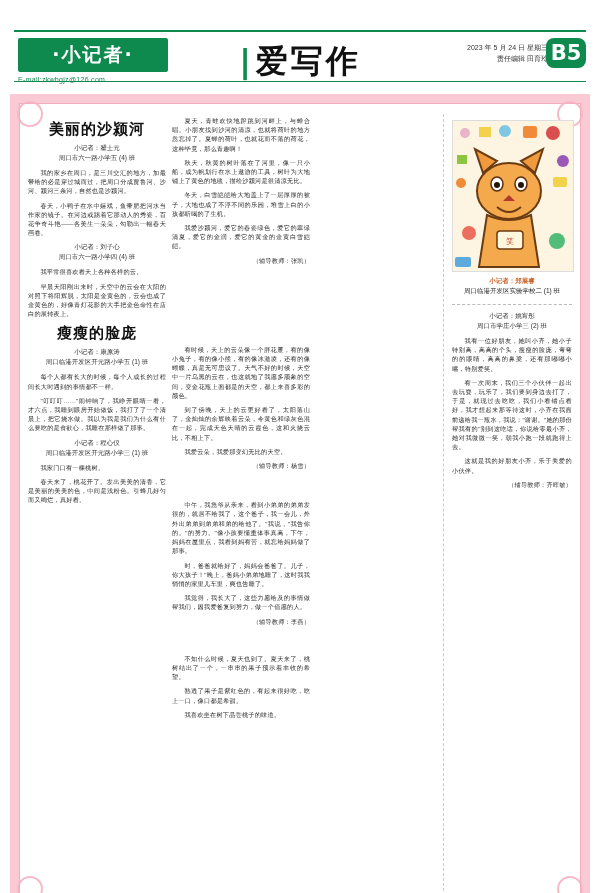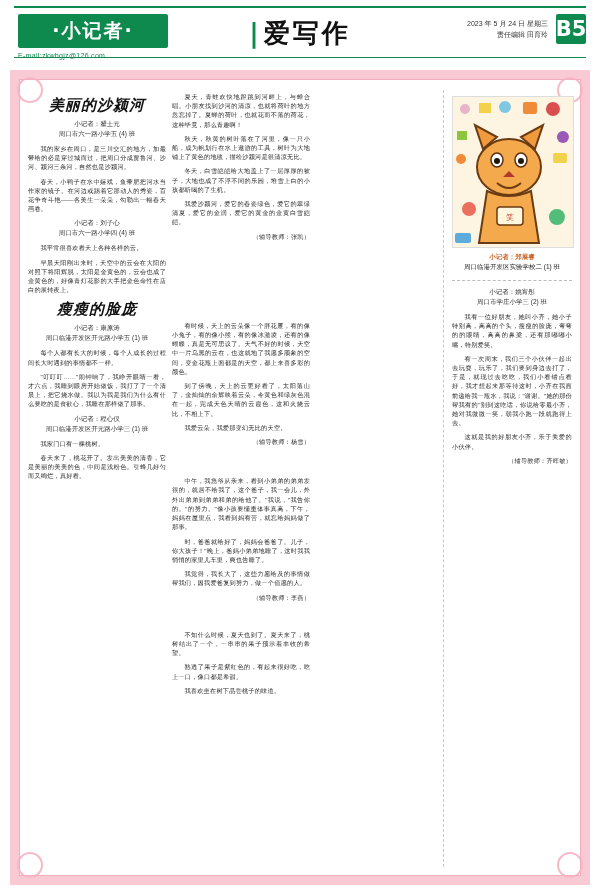--- a/index.html
+++ b/index.html
@@ -6,47 +6,47 @@
   body{
     width:600px;height:893px;
     background:#ffffff;
     font-family:"Liberation Serif", serif;
     color:#231f20;
     overflow:hidden;
   }
   .page{position:relative;width:600px;height:893px;box-sizing:border-box;}
 
   
-  .masthead{position:relative;height:62px;padding:8px 14px 0 14px;box-sizing:border-box;}
+  .masthead{position:relative;height:62px;padding:8px 14px 0 14px;box-sizing:border-box;margin-top:24px;}
   .logo-box{
     position:absolute;left:18px;top:14px;width:150px;height:34px;
     background:#0e8a4f;border-radius:2px;
     display:flex;align-items:center;justify-content:center;
   }
   .logo-text{color:#fff;font-size:19px;letter-spacing:2px;font-weight:bold;font-family:"DejaVu Sans",sans-serif;}
   .logo-mail{
     position:absolute;left:18px;top:52px;font-size:7px;color:#0e8a4f;
     font-family:"Liberation Sans",sans-serif;letter-spacing:.3px;
   }
   .mast-rule{position:absolute;left:14px;right:14px;top:6px;height:2px;background:#0e8a4f;}
   .mast-rule2{position:absolute;left:14px;right:14px;bottom:4px;height:1px;background:#0e8a4f;}
   .center-title{
     position:absolute;left:0;right:0;top:16px;text-align:center;
-    font-size:26px;font-weight:bold;letter-spacing:3px;color:#111;
+    font-size:32px;font-weight:bold;letter-spacing:3px;color:#111;
     font-family:"DejaVu Sans",sans-serif;
   }
   .center-title .bar{color:#0e8a4f;margin-right:2px;}
   .date-block{
     position:absolute;right:52px;top:18px;text-align:right;
     font-size:7px;line-height:11px;color:#333;font-family:"Liberation Sans",sans-serif;
   }
   .page-badge{
-    position:absolute;right:14px;top:14px;width:30px;height:30px;background:#0e8a4f;
+    position:absolute;right:14px;top:14px;width:40px;height:30px;background:#0e8a4f;
     color:#fff;font-size:21px;font-weight:bold;display:flex;align-items:center;justify-content:center;
-    font-family:"DejaVu Sans",sans-serif;border-radius:2px;
+    font-family:"DejaVu Sans",sans-serif;border-radius:8px;
   }
 
   
   .frame{
     position:absolute;left:10px;top:70px;right:10px;bottom:8px;
     border:9px solid #f9c9d4;
     background:#fff;
     box-sizing:border-box;
   }
   .frame-inner{
@@ -70,21 +70,21 @@
   .mid-col{width:132px;padding-right:6px;box-sizing:border-box;}
   .right-col{
     width:134px;
     border-left:1px dashed #c9c9c9;
     padding-left:8px;box-sizing:border-box;
   }
   .col{flex:1;min-width:0;}
 
   .art-title{
     text-align:center;font-size:15px;font-weight:bold;letter-spacing:1px;
-    margin:6px 0 4px 0;font-family:"DejaVu Sans",sans-serif;color:#111;font-style:italic;
+    margin:6px 0 4px 0;font-family:"DejaVu Sans",sans-serif;color:#111;
   }
   .art-title.small{font-size:14px;}
   .byline{
     text-align:center;font-size:6.5px;line-height:10px;color:#333;
     font-family:"Liberation Sans",sans-serif;margin-bottom:5px;
   }
   .body{
     font-size:6.2px;line-height:9.2px;text-align:justify;color:#2a2a2a;
     font-family:"Liberation Sans",sans-serif;
     letter-spacing:.2px;

